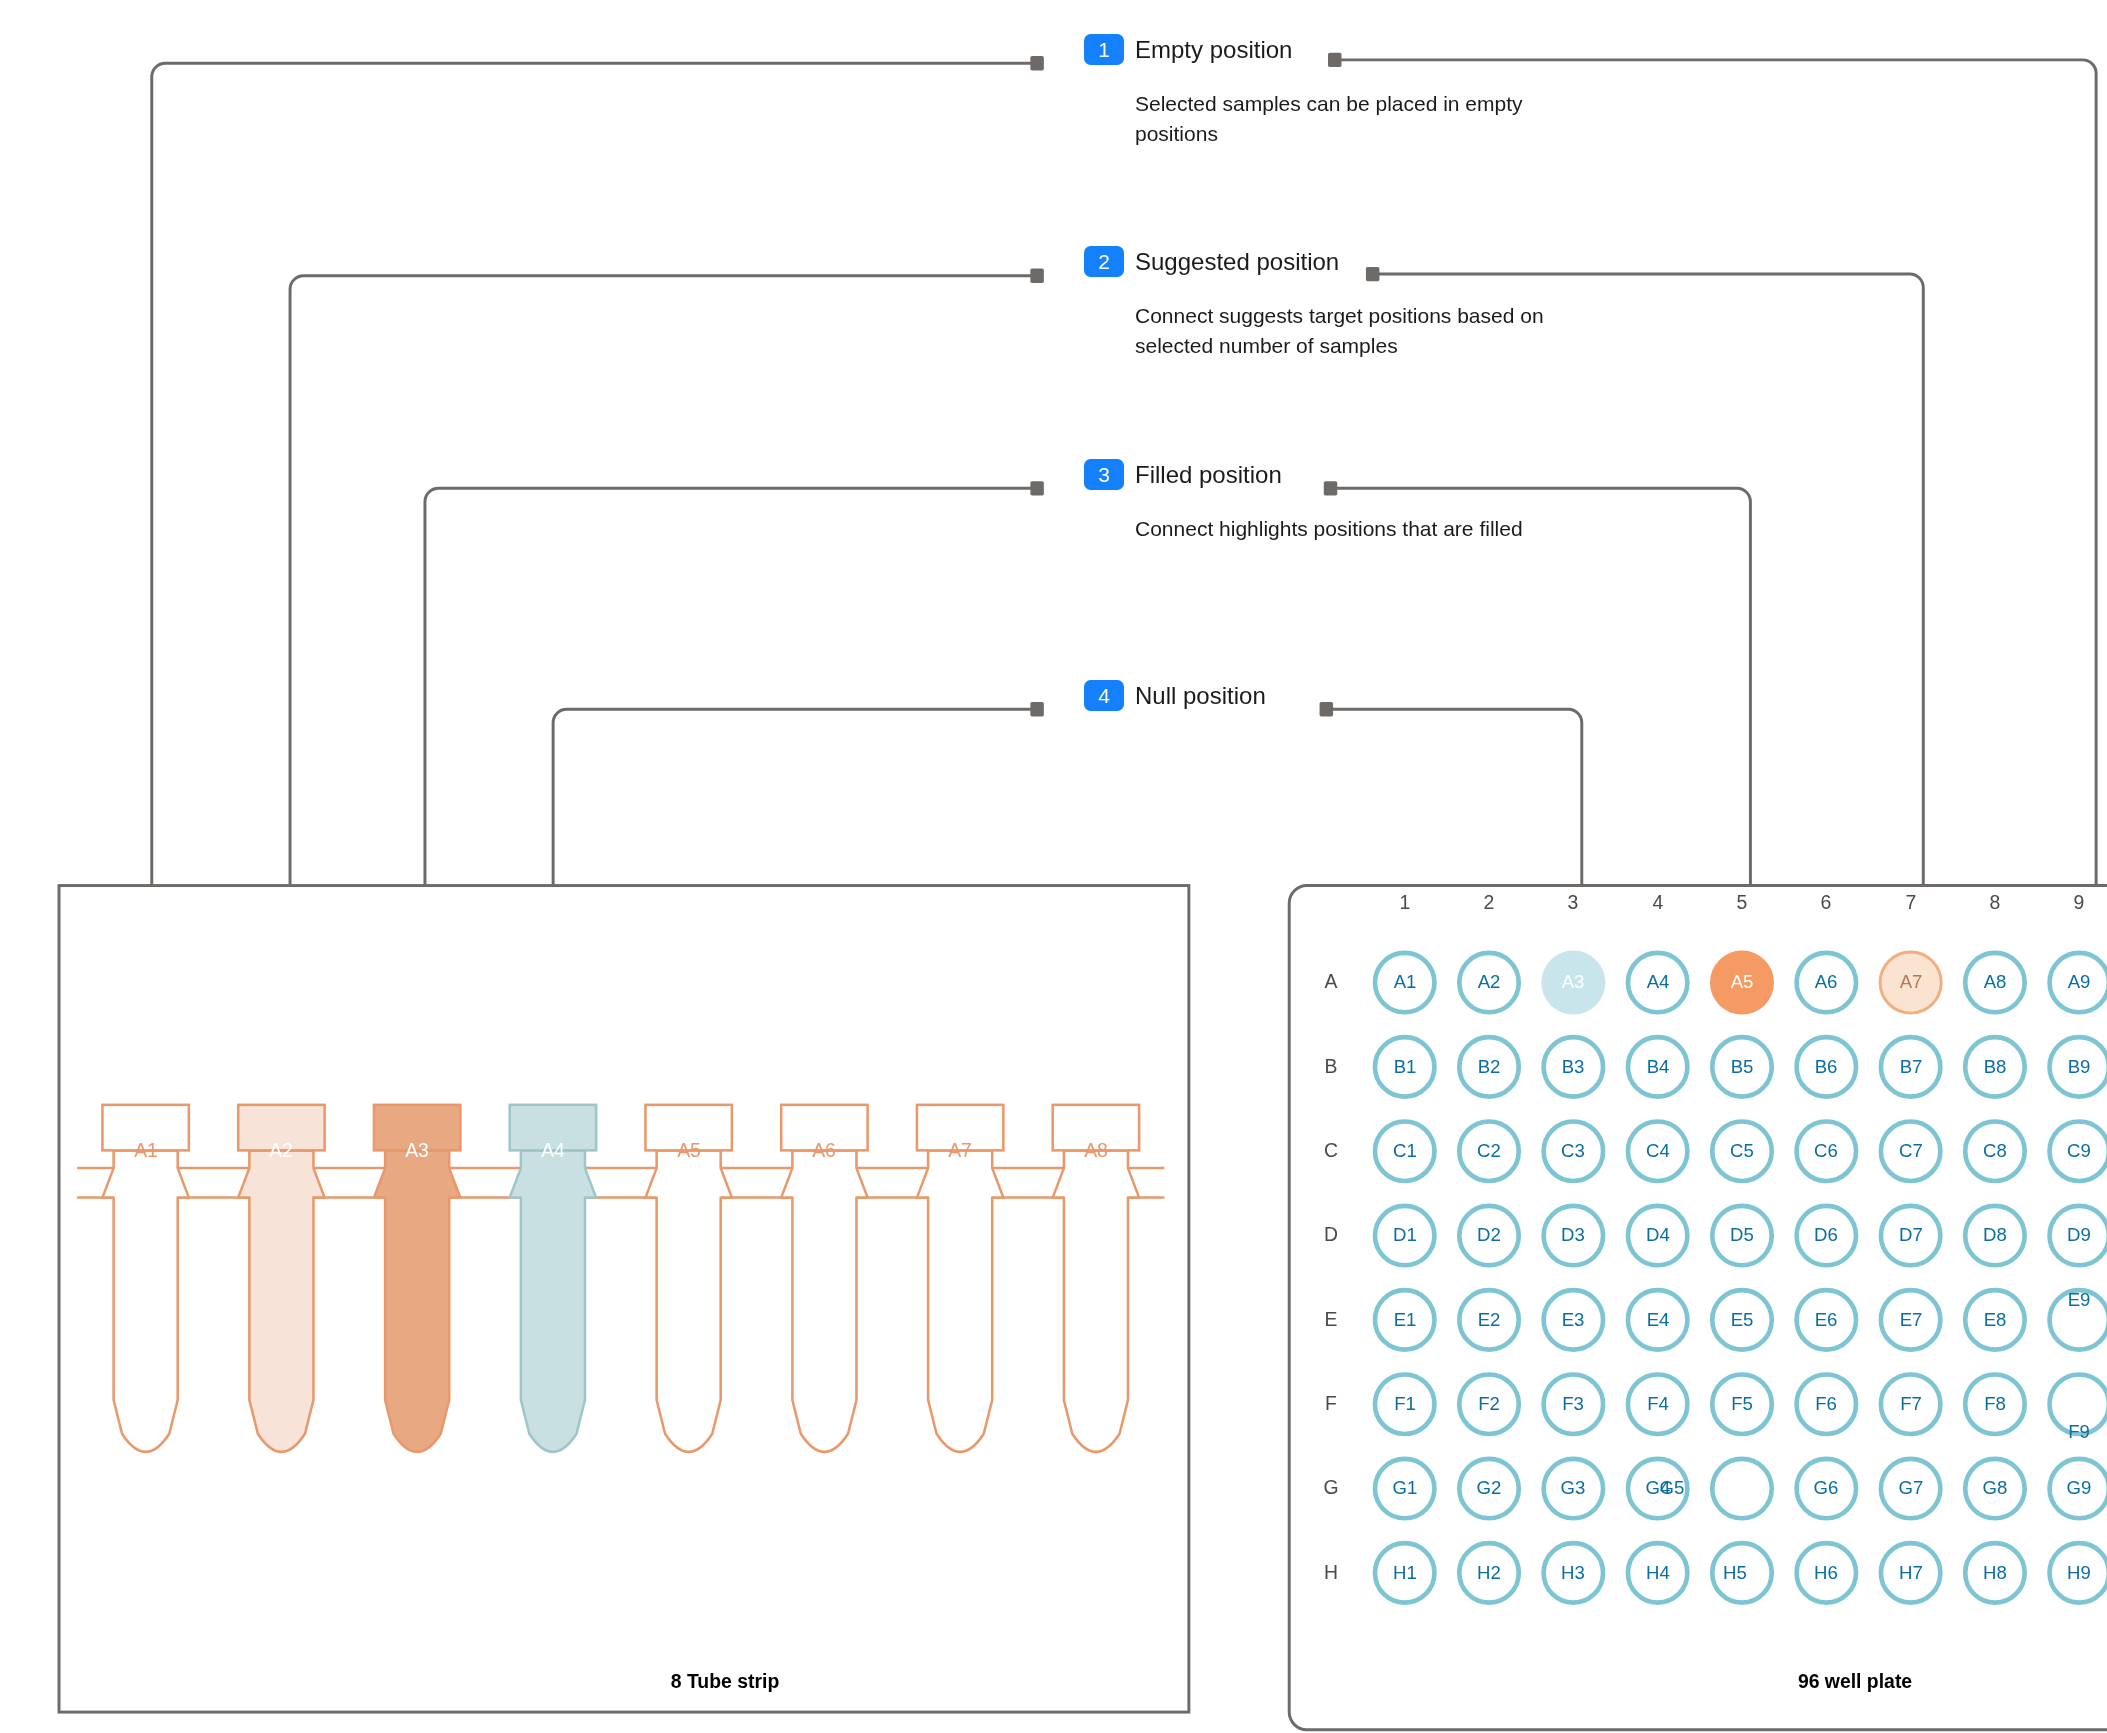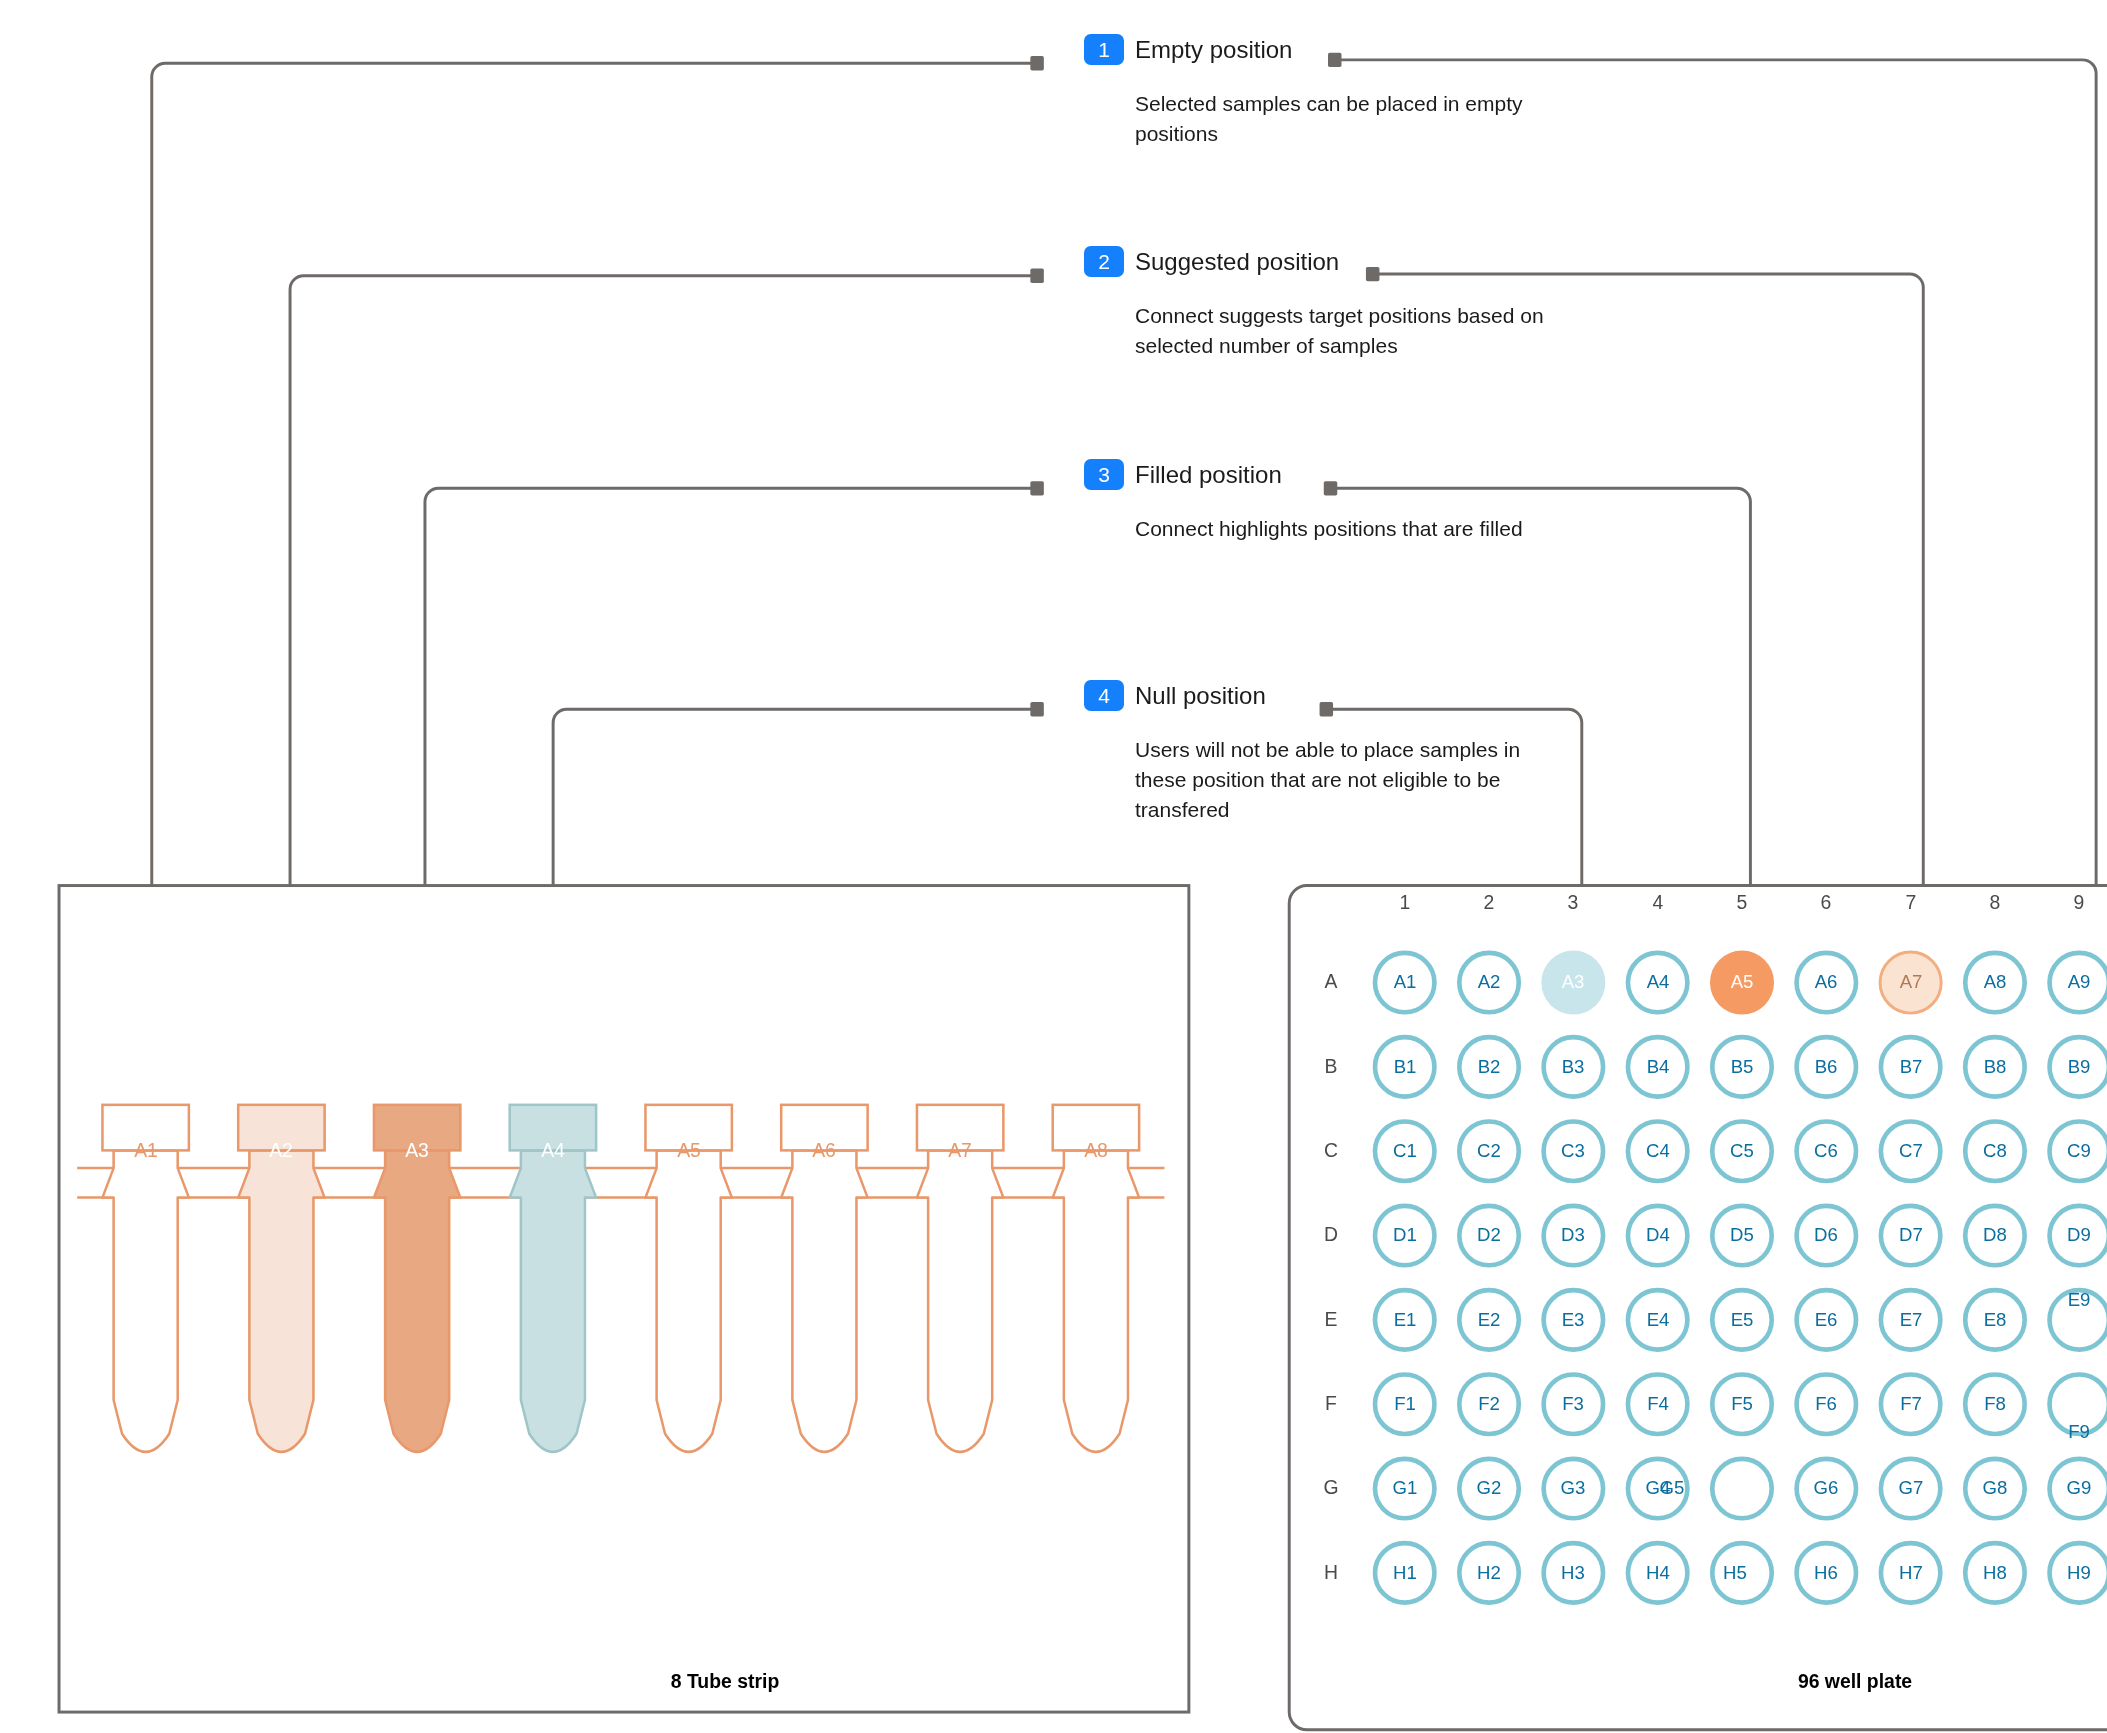--- a/index.html
+++ b/index.html
@@ -103,21 +103,20 @@
       <div class="callout-title">Filled position</div>
     </div>
     <div class="callout-body">Connect highlights positions that are filled</div>
   </div>
 
   <div class="callout" style="left:1084px;top:680px;">
     <div class="callout-head">
       <div class="badge" style="background:#1580fb;">4</div>
       <div class="callout-title">Null position</div>
     </div>
-    <div class="callout-body">Users will not be able to place samples in these position that are not eligible to be transfered</div>
   </div>
 
   <svg class="layer" viewBox="0 0 5828 4112" preserveAspectRatio="none">
     <rect x="140" y="2100" width="2680" height="1960" fill="#ffffff" stroke="#6e6a68" stroke-width="7"></rect>
     <g id="tubes-group">
         <line x1="183" x2="2762" y1="2840" y2="2840" stroke="#e8986a" stroke-width="6"></line>
         <line x1="183" x2="2762" y1="2770" y2="2770" stroke="#e8986a" stroke-width="6"></line>
         <g>
           <path d="M269.5,2728 L269.5,2770 L243,2840 L269.5,2840 L269.5,3320 L289.5,3400 Q345.5,3486 401.5,3400 L421.5,3320 L421.5,2840 L448,2840 L421.5,2770 L421.5,2728 Z" fill="#ffffff" stroke="#e8986a" stroke-width="6" stroke-linejoin="round"></path>
           <rect x="243" y="2620" width="205" height="108" fill="#ffffff" stroke="#e8986a" stroke-width="6"></rect>

